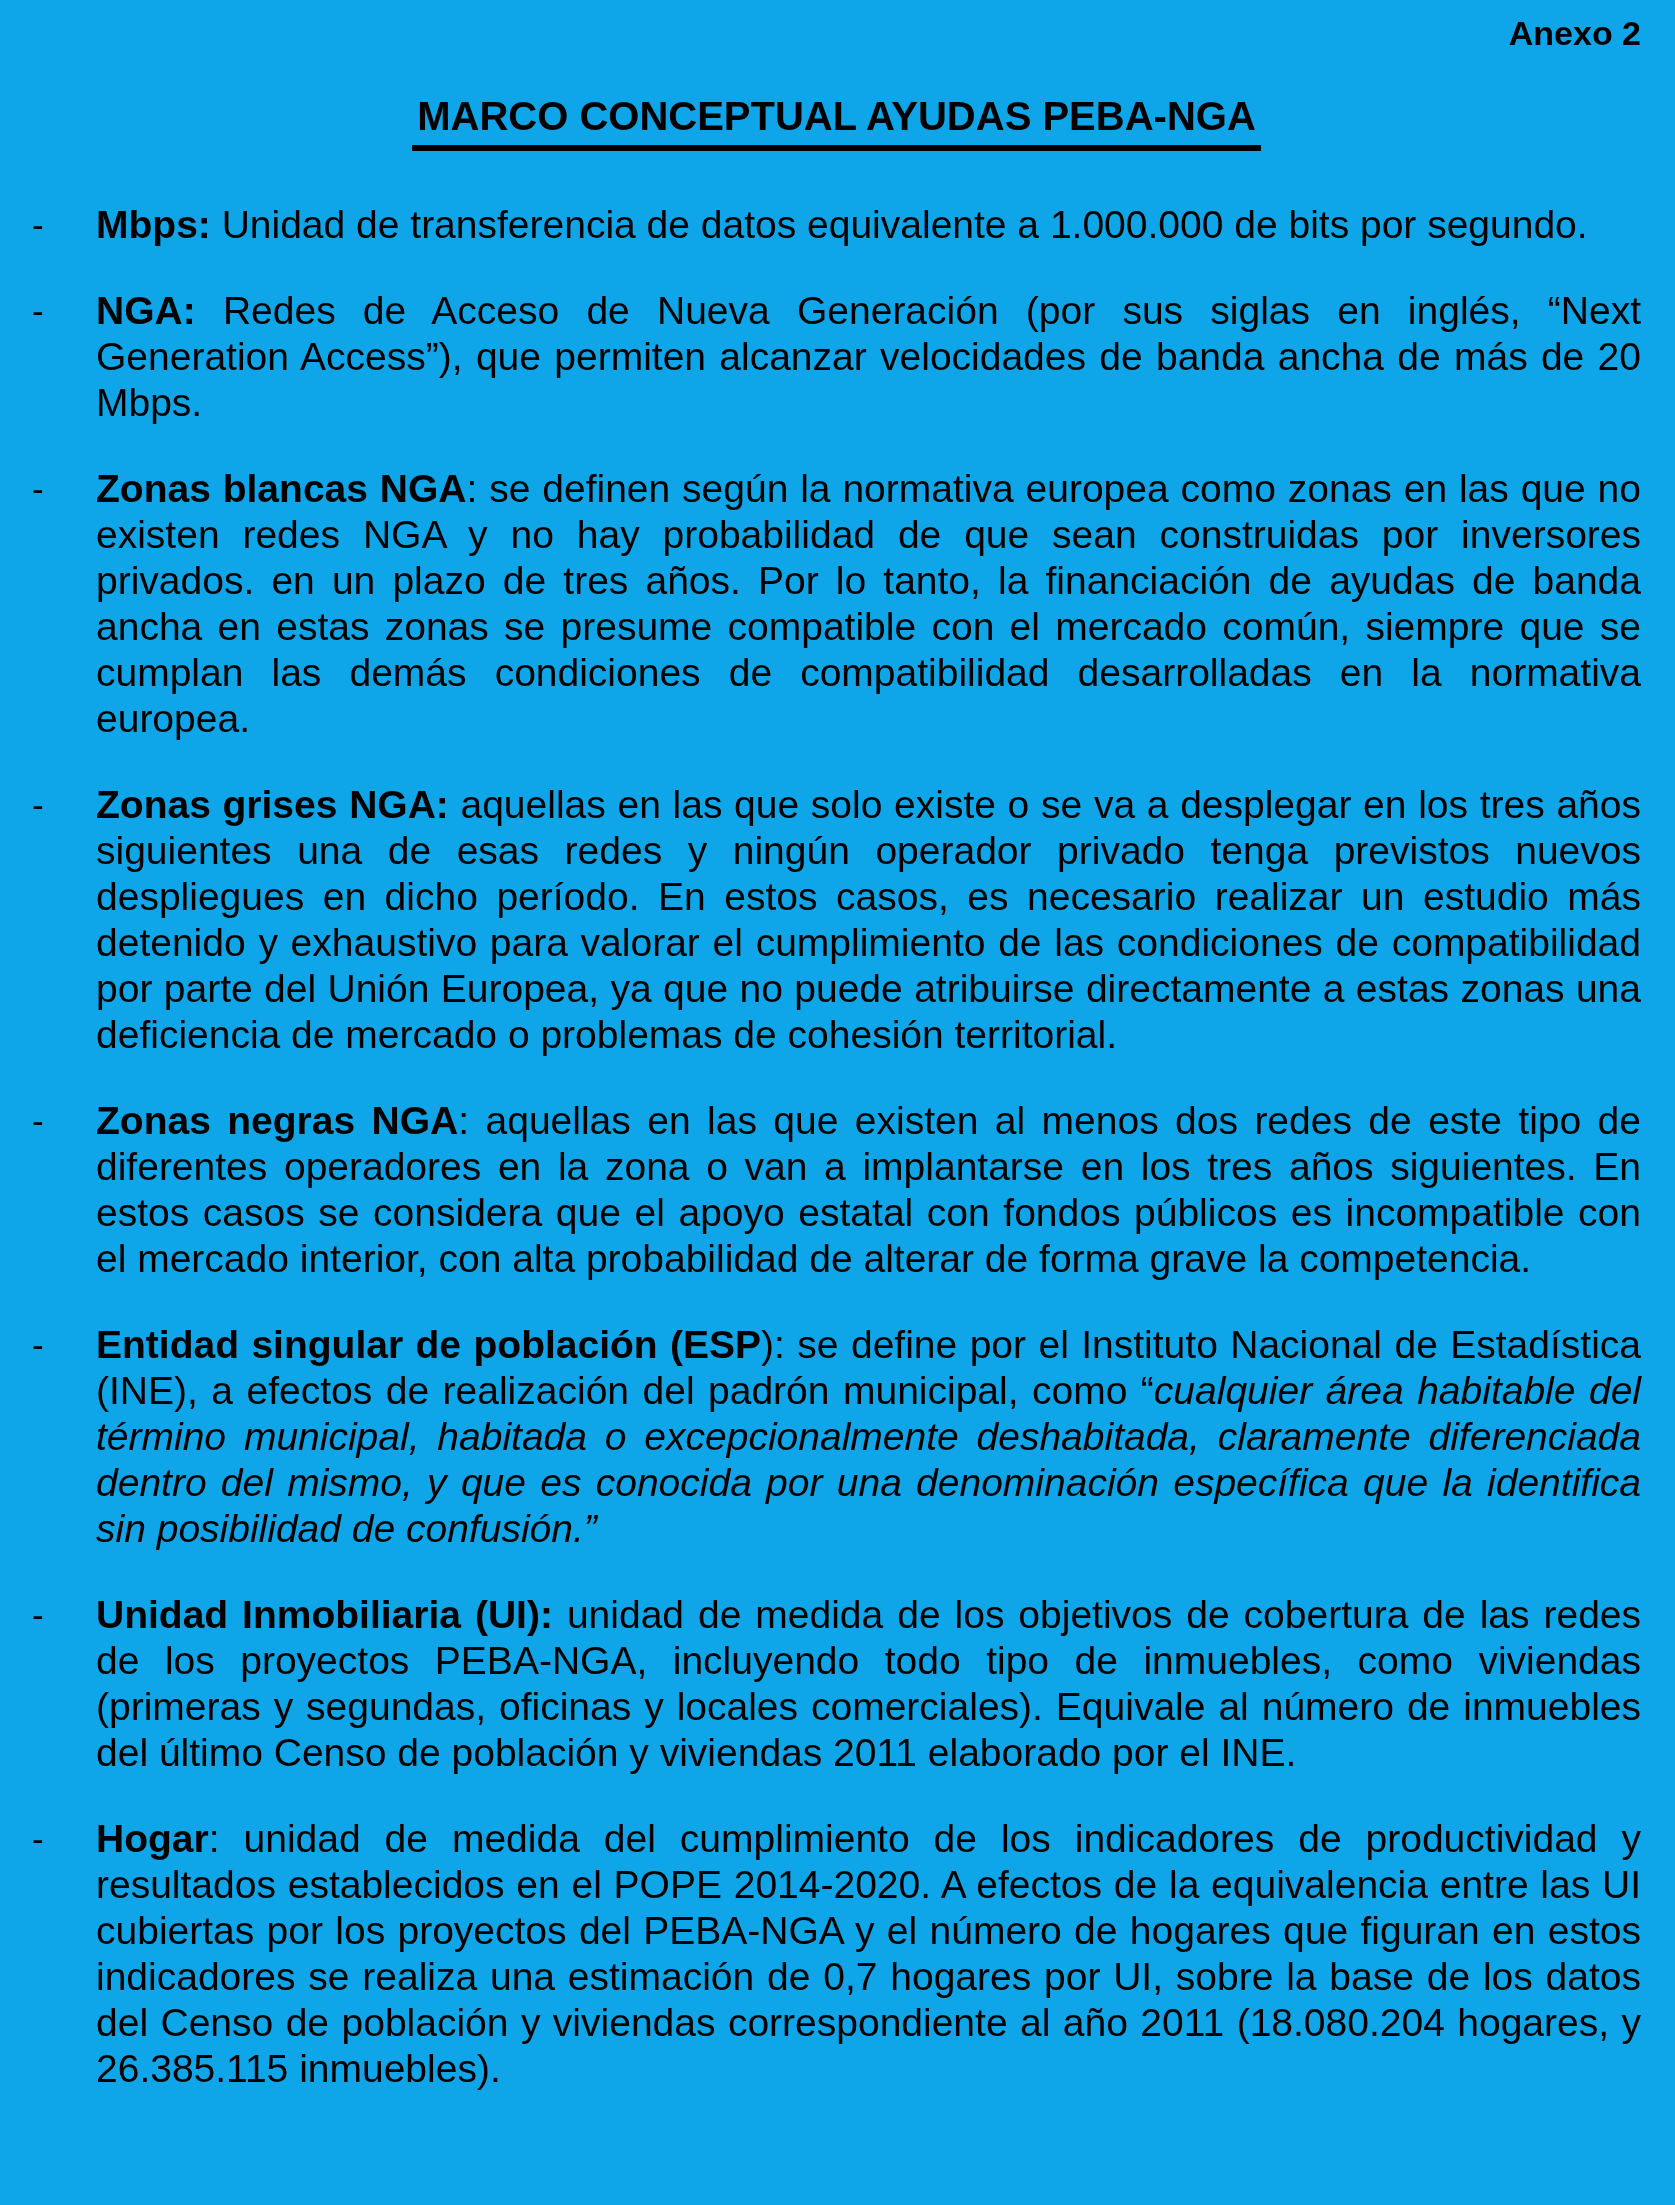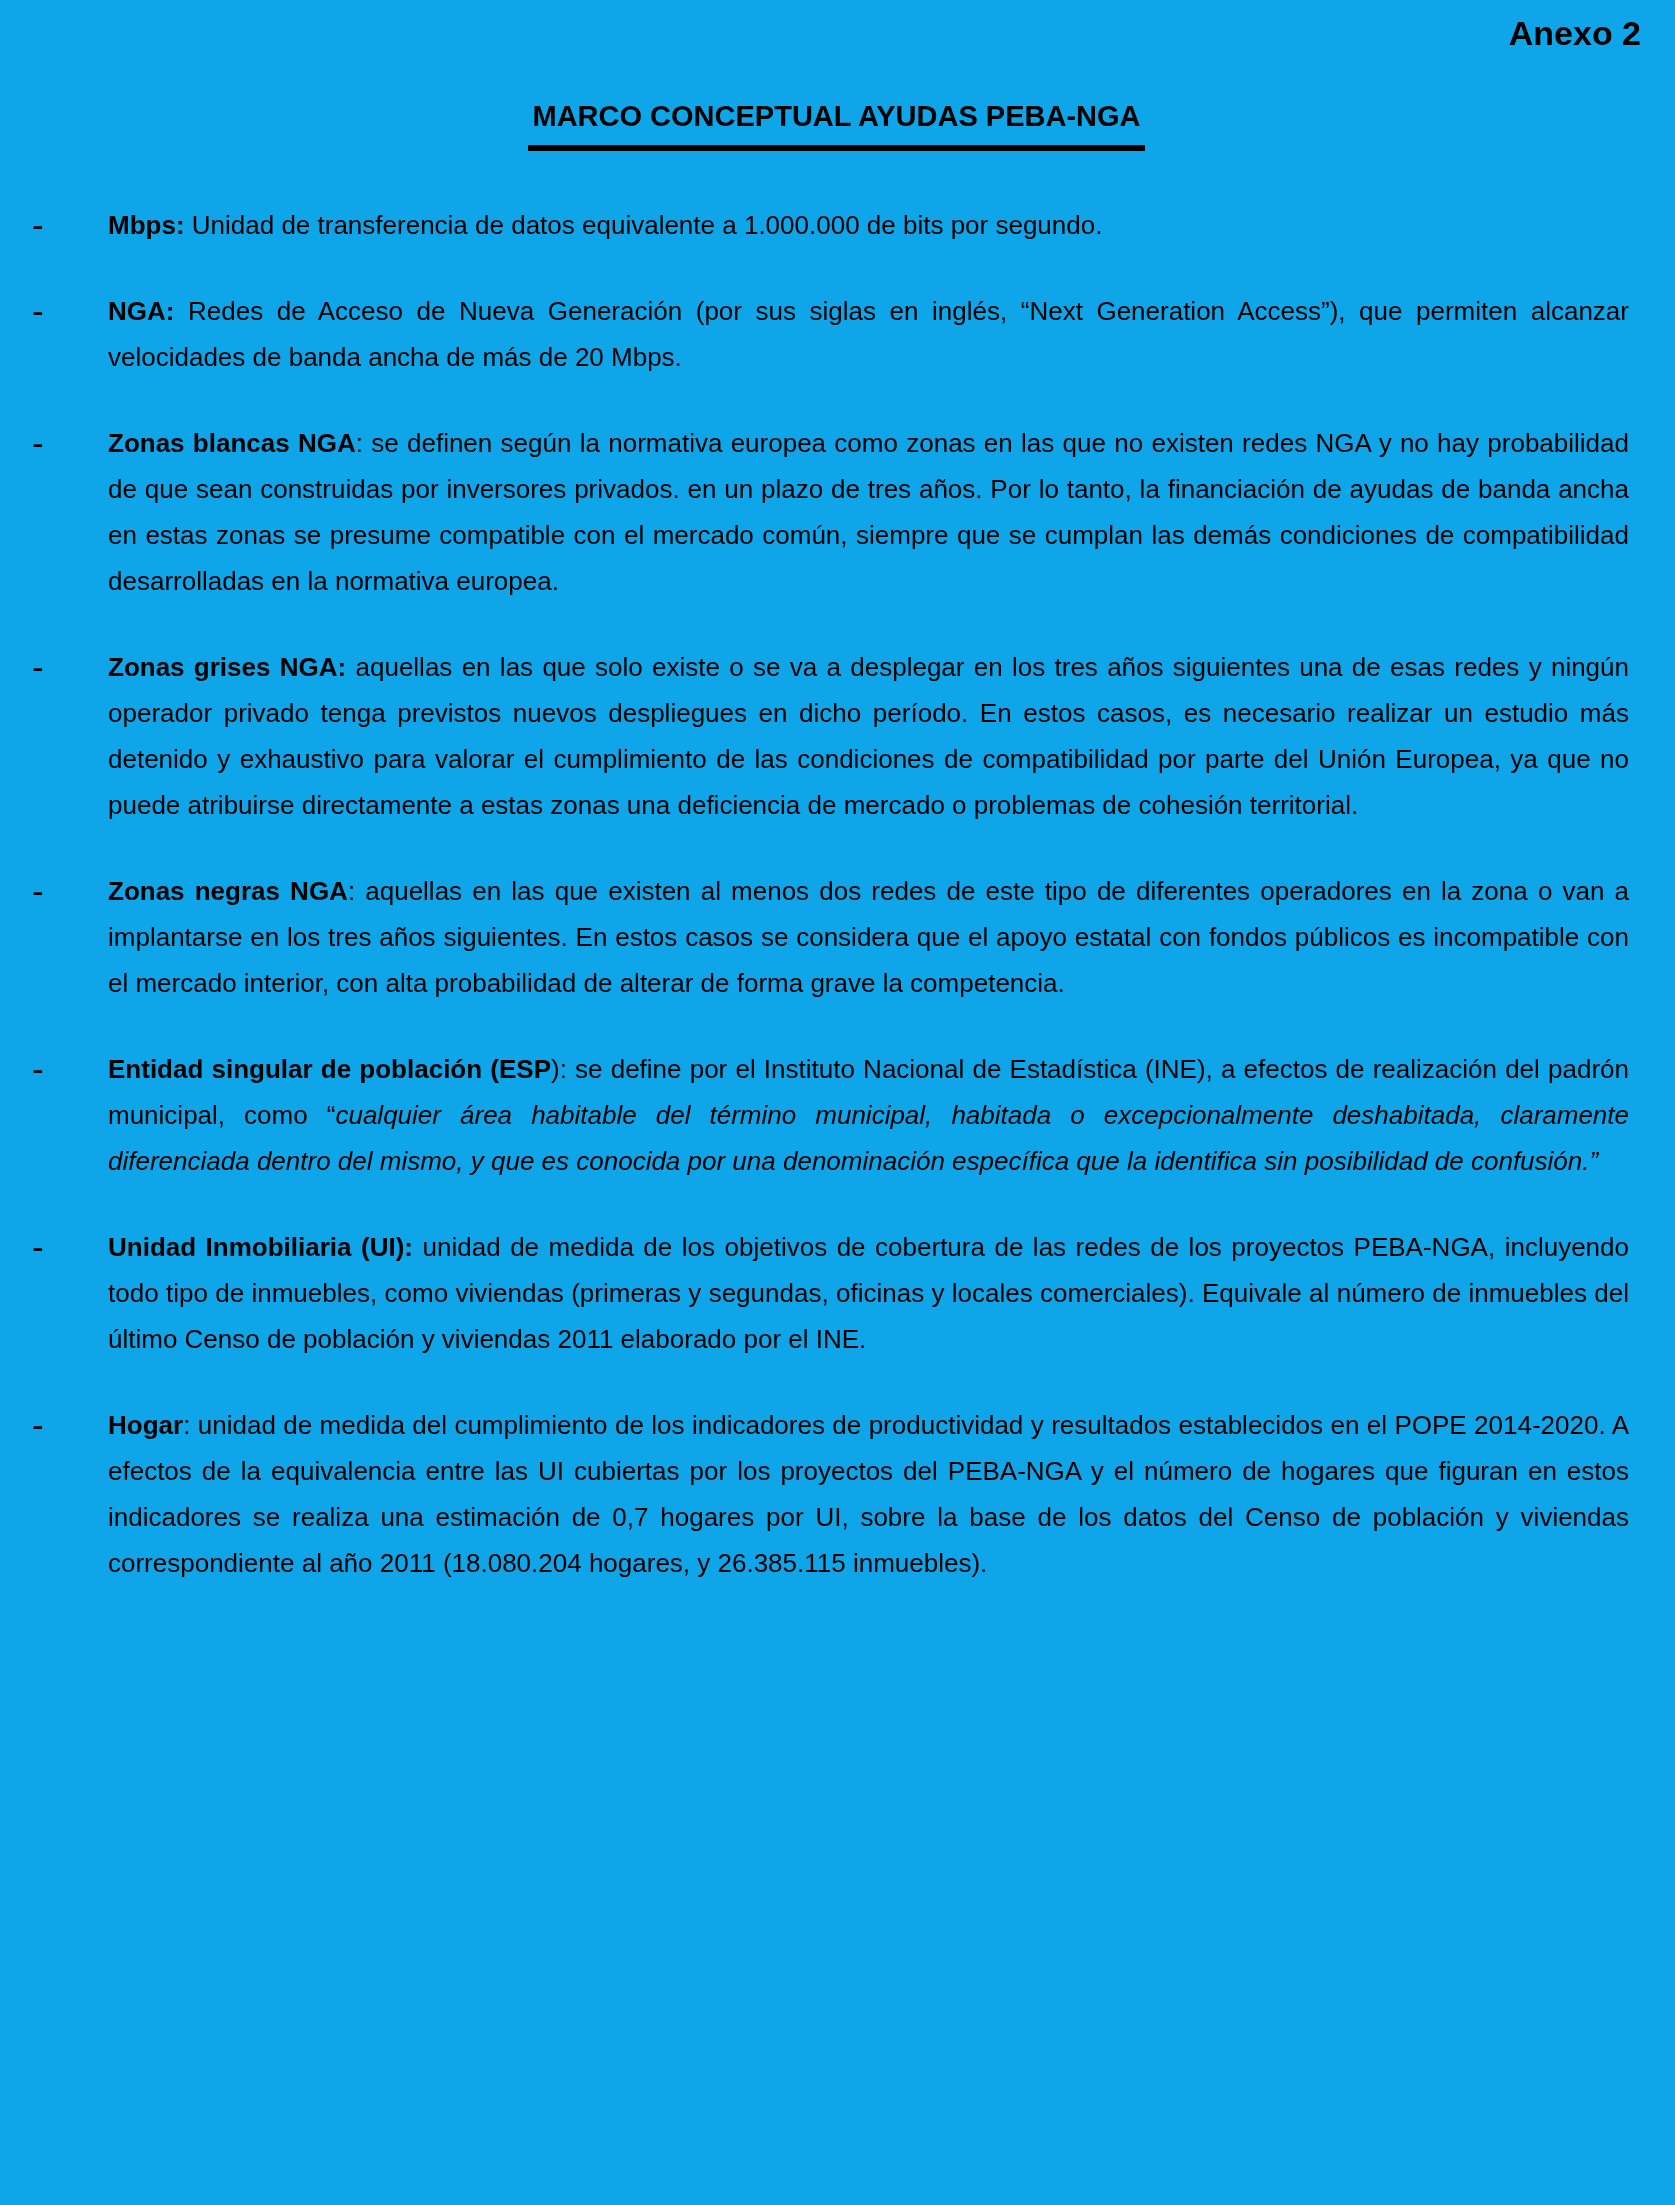--- a/index.html
+++ b/index.html
@@ -24,21 +24,21 @@
     font-size: 34px;
     line-height: 40px;
   }
   .title-wrap {
     text-align: center;
     margin-top: 40px;
   }
   .title {
     display: inline-block;
     margin: 0;
-    font-size: 29px;
+    font-size: 40px;
     line-height: 47px;
     font-weight: bold;
     letter-spacing: 0px;
     border-bottom: 6.4px solid #000000;
     padding: 0 4.8px 4.8px 4.8px;
   }
   .defs {
     margin-top: 51px;
   }
   .def-item {
@@ -49,22 +49,22 @@
     line-height: 46px;
   }
   .dash {
     position: absolute;
     left: 0;
     top: 0;
     font-size: 35px;
     line-height: 46px;
   }
   .def-text {
-    margin: 12px;
-    font-size: 26px;
+    margin: 0;
+    font-size: 39px;
     line-height: 46px;
     text-align: justify;
   }
   .run-term { font-weight: bold; }
   .run-normal { font-weight: normal; }
   .run-italic { font-style: italic; }
 </style>
 </head>
 <body>
 

